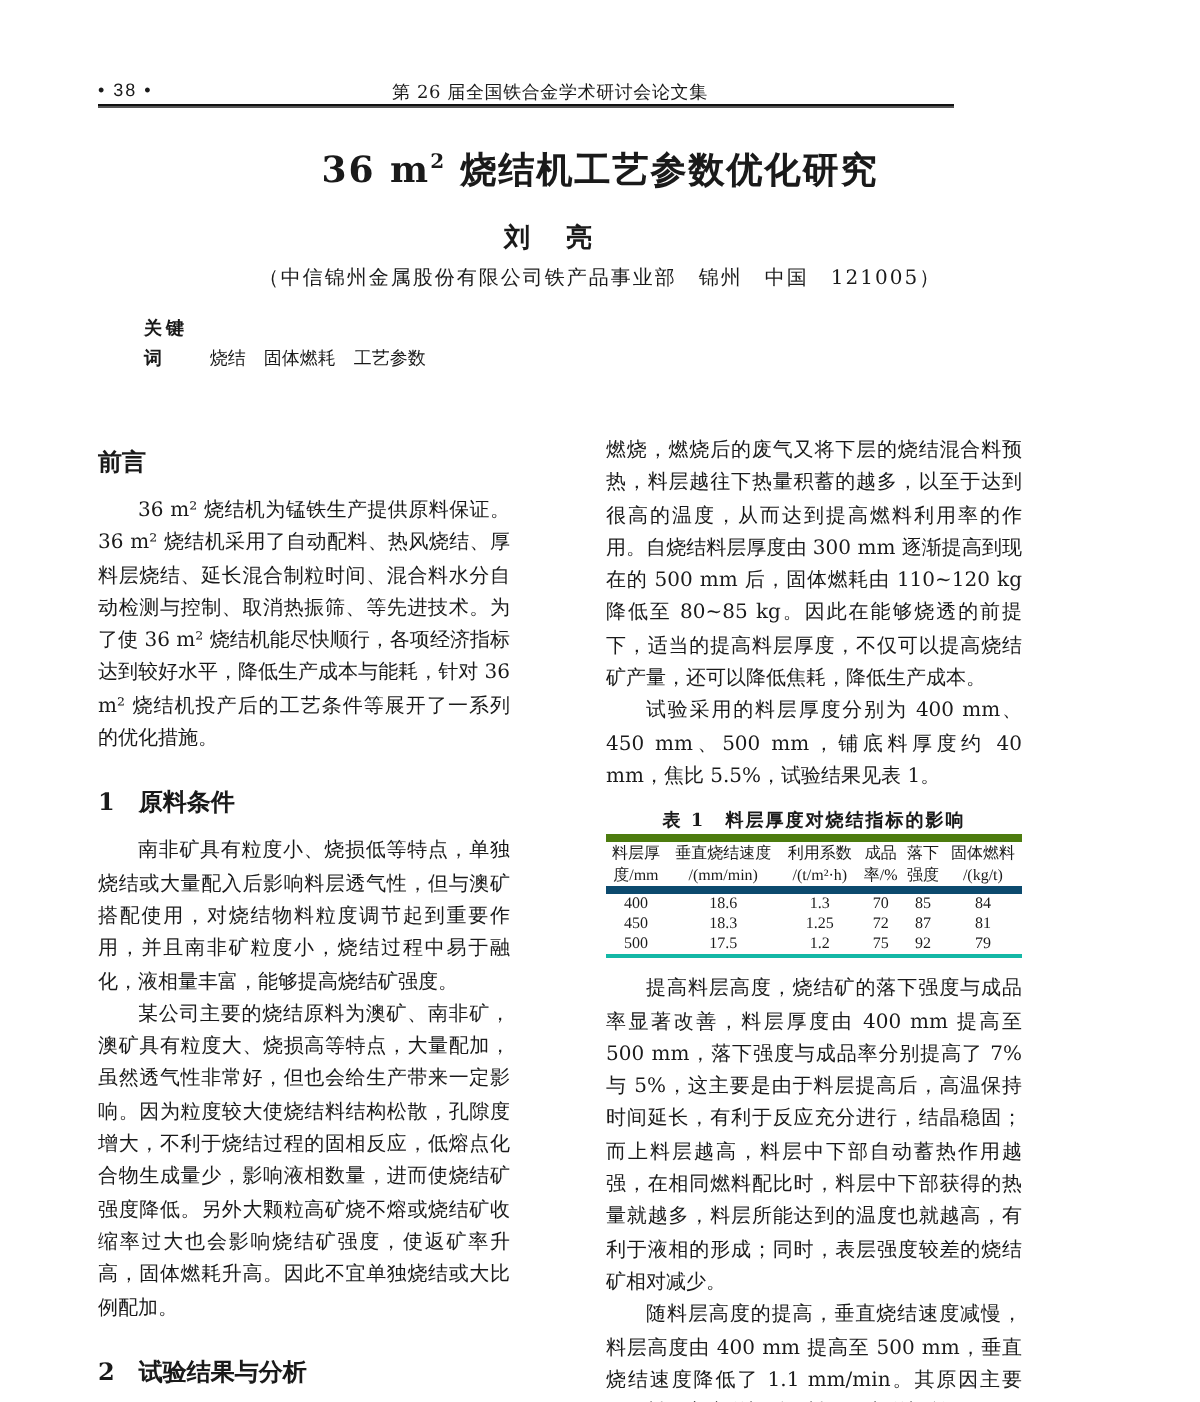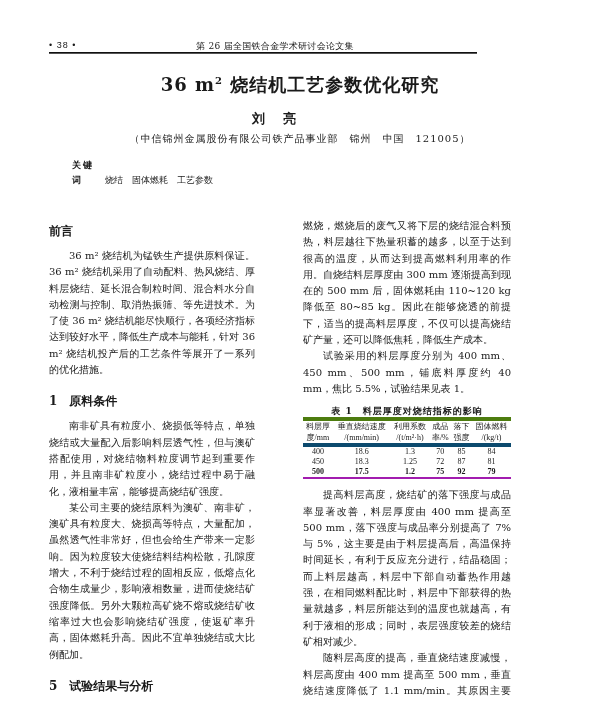--- a/index.html
+++ b/index.html
@@ -27,21 +27,21 @@
   p { margin:0; text-indent:2em; }
   .gap { height:14px; }
   .gap-s { height:8px; }
   sup { font-size:6px; line-height:0; }
 
   #table-wrap { margin-top:8px; }
   #table-caption { text-align:center; font-size:9px; font-weight:bold; line-height:12px; letter-spacing:1px; }
   table { border-collapse:collapse; width:100%; font-size:8px; font-family:"Liberation Serif", serif; }
   thead tr.top th { border-top:4px solid #4d7c0f; }
   thead tr.bot th { border-bottom:4px solid #0c4a6e; }
-  tbody tr:last-child td { border-bottom:2px solid #a21caf;font-weight:bold; }
+  tbody tr:last-child td { border-bottom:2px solid #14b8a6; }
   th { font-weight:normal; padding:0 1px; line-height:11px; text-align:center; white-space:nowrap; }
   td { text-align:center; line-height:10px; padding:0; }
 </style>
 </head>
 <body>
 
 <div id="running-header" class="abs">
   <span id="page-num" class="abs">• 38 •</span>
   <span id="journal" class="abs">第 26 届全国铁合金学术研讨会论文集</span>
 </div>
@@ -63,21 +63,21 @@
 <div id="left-col" class="abs col">
   <h3 class="h1">前言</h3>
   <div class="gap-s"></div>
   <p>36 m² 烧结机为锰铁生产提供原料保证。36 m² 烧结机采用了自动配料、热风烧结、厚料层烧结、延长混合制粒时间、混合料水分自动检测与控制、取消热振筛、等先进技术。为了使 36 m² 烧结机能尽快顺行，各项经济指标达到较好水平，降低生产成本与能耗，针对 36 m² 烧结机投产后的工艺条件等展开了一系列的优化措施。</p>
   <div class="gap"></div>
   <h3 class="h1">1　原料条件</h3>
   <div class="gap-s"></div>
   <p>南非矿具有粒度小、烧损低等特点，单独烧结或大量配入后影响料层透气性，但与澳矿搭配使用，对烧结物料粒度调节起到重要作用，并且南非矿粒度小，烧结过程中易于融化，液相量丰富，能够提高烧结矿强度。</p>
   <p>某公司主要的烧结原料为澳矿、南非矿，澳矿具有粒度大、烧损高等特点，大量配加，虽然透气性非常好，但也会给生产带来一定影响。因为粒度较大使烧结料结构松散，孔隙度增大，不利于烧结过程的固相反应，低熔点化合物生成量少，影响液相数量，进而使烧结矿强度降低。另外大颗粒高矿烧不熔或烧结矿收缩率过大也会影响烧结矿强度，使返矿率升高，固体燃耗升高。因此不宜单独烧结或大比例配加。</p>
   <div class="gap"></div>
-  <h3 class="h1">5　试验结果与分析</h3>
+  <h3 class="h1">2　试验结果与分析</h3>
   <div class="gap-s"></div>
 
 </div>
 
 <div id="right-col" class="abs col">
   <p style="text-indent:0">燃烧，燃烧后的废气又将下层的烧结混合料预热，料层越往下热量积蓄的越多，以至于达到很高的温度，从而达到提高燃料利用率的作用。自烧结料层厚度由 300 mm 逐渐提高到现在的 500 mm 后，固体燃耗由 110~120 kg 降低至 80~85 kg。因此在能够烧透的前提下，适当的提高料层厚度，不仅可以提高烧结矿产量，还可以降低焦耗，降低生产成本。</p>
   <p>试验采用的料层厚度分别为 400 mm、450 mm、500 mm，铺底料厚度约 40 mm，焦比 5.5%，试验结果见表 1。</p>
 
   <div id="table-wrap">
     <div id="table-caption">表 1　料层厚度对烧结指标的影响</div>

